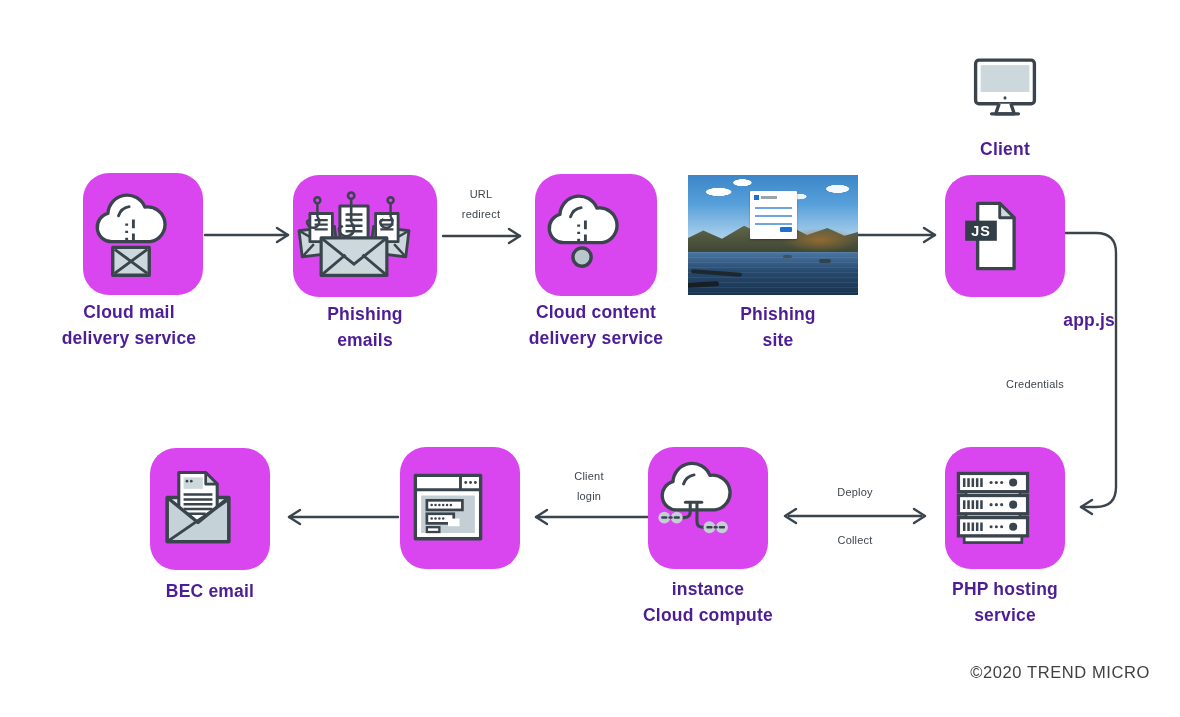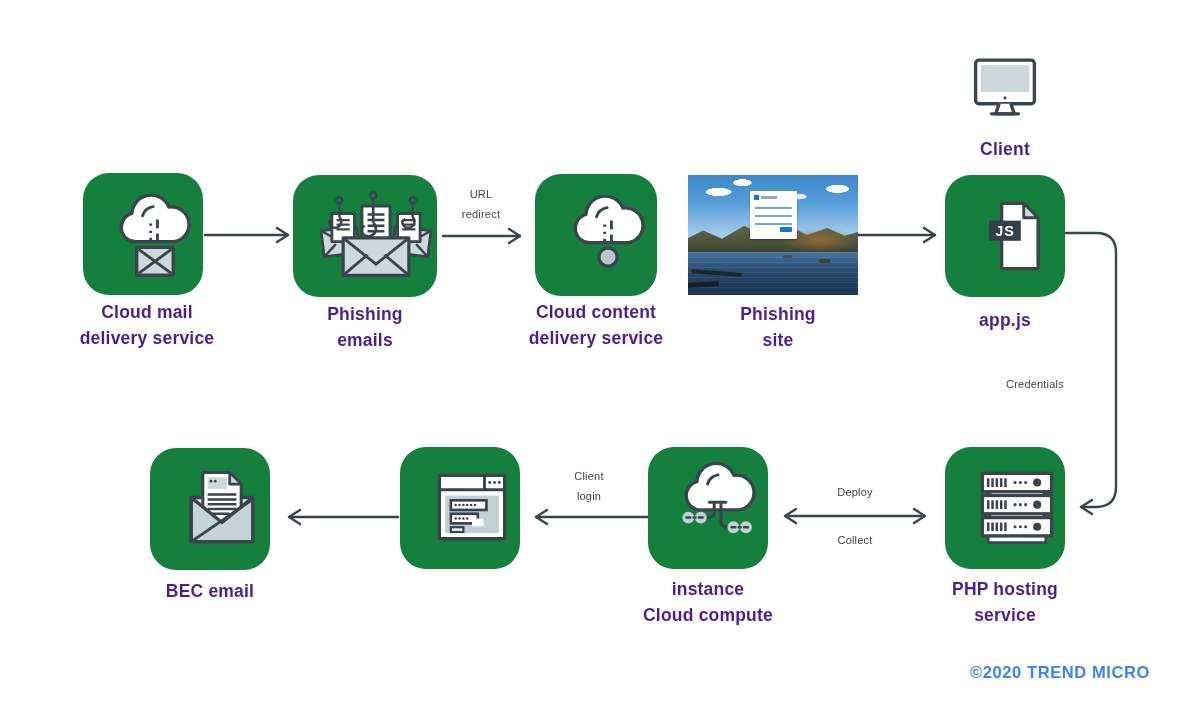--- a/index.html
+++ b/index.html
@@ -1,36 +1,36 @@
 <!DOCTYPE html>
 <html><head>
 <meta charset="utf-8">
 <style>
   html,body{margin:0;padding:0;background:#ffffff;}
   #canvas{
     position:relative;width:1180px;height:717px;background:#ffffff;overflow:hidden;
     font-family:"Liberation Sans",sans-serif;
   }
   .node-box{
-    position:absolute;background:#15803d;border-radius:26px;
-    display:flex;align-items:center;justify-content:flex-end;
+    position:absolute;background:#d946ef;border-radius:26px;
+    display:flex;align-items:center;justify-content:flex-start;
   }
   .node-label{
     position:absolute;width:220px;text-align:center;
     font-size:17.5px;font-weight:bold;color:#4c1d95;line-height:26px;letter-spacing:.2px;
   }
   .edge-label{
     position:absolute;text-align:center;font-size:11px;font-weight:500;
     color:#3d454d;line-height:20px;letter-spacing:.2px;
   }
   #edge-layer{position:absolute;left:0;top:0;pointer-events:none;}
   #edge-layer path{fill:none;stroke:#3a444d;stroke-width:2.4;stroke-linecap:round;stroke-linejoin:round;}
   .copyright{
     position:absolute;left:900px;top:663px;width:250px;text-align:right;
-    font-size:16.5px;color:#3b82f6;letter-spacing:.6px;font-weight:700;
+    font-size:16.5px;color:#404040;letter-spacing:.6px;font-weight:400;
   }
   
   .photo{position:absolute;left:688px;top:175px;width:170px;height:120px;overflow:hidden;}
   .photo .sky{
     position:absolute;left:0;top:0;right:0;height:64%;
     background:
       radial-gradient(ellipse 22px 7px at 18% 22%, #ffffff 55%, rgba(255,255,255,0) 60%),
       radial-gradient(ellipse 16px 6px at 32% 10%, #ffffff 55%, rgba(255,255,255,0) 60%),
       radial-gradient(ellipse 20px 7px at 88% 18%, #f4f9fd 55%, rgba(255,255,255,0) 60%),
       radial-gradient(ellipse 14px 5px at 65% 28%, #eaf4fb 55%, rgba(255,255,255,0) 60%),
@@ -101,21 +101,21 @@
   <div class="node-box" style="left:83px;top:173px;width:120px;height:122px;">
     <svg width="96" height="96" viewBox="0 0 100 100">
       <path d="M30 58 A15 15 0 0 1 26 28.5 A20 20 0 0 1 64.5 22 A14 14 0 0 1 70 58 Z" fill="#ffffff" stroke="#3a444d" stroke-width="3.5" stroke-linejoin="round"></path>
       <path d="M37 31 A14 14 0 0 1 48 21.5" fill="none" stroke="#3a444d" stroke-width="3" stroke-linecap="round"></path>
       <path d="M45.5 39 V58" stroke="#3a444d" stroke-width="3" stroke-dasharray="2.5 5"></path>
       <path d="M52.5 35 V62" stroke="#3a444d" stroke-width="3" stroke-dasharray="9 5.5"></path>
       <rect x="31" y="64" width="38" height="29" fill="#ccd8dc" stroke="#3a444d" stroke-width="3.5" stroke-linejoin="round"></rect>
       <path d="M33 66 L67 91 M67 66 L33 91" stroke="#3a444d" stroke-width="3" fill="none"></path>
     </svg>
   </div>
-  <div class="node-label" style="left:37px;top:299px;">
+  <div class="node-label" style="left:19px;top:299px;">
     <div>Cloud mail</div>
     <div>delivery service</div>
   </div>
 
   <div class="node-box" style="left:293px;top:175px;width:144px;height:122px;">
     <svg width="122" height="96" viewBox="0 0 130 100">
       <g transform="rotate(-7 27 56)">
         <rect x="8" y="42" width="38" height="28" fill="#ccd8dc" stroke="#3a444d" stroke-width="3" stroke-linejoin="round"></rect>
         <path d="M8 42 L27 56 L46 42 M8 70 L22 58 M46 70 L32 58" fill="none" stroke="#3a444d" stroke-width="2.6"></path>
       </g>
@@ -193,21 +193,21 @@
   </div>
 
   <div class="node-box" style="left:945px;top:175px;width:120px;height:122px;">
     <svg width="96" height="96" viewBox="0 0 100 100">
       <path d="M34 16 H57 L72 31 V84 H34 Z" fill="#ffffff" stroke="#3a444d" stroke-width="3.5" stroke-linejoin="round"></path>
       <path d="M57 16 V31 H72 Z" fill="#ccd8dc" stroke="#3a444d" stroke-width="3" stroke-linejoin="round"></path>
       <rect x="21" y="34" width="33" height="21" fill="#333f48"></rect>
       <text x="37.5" y="50" text-anchor="middle" font-family="Liberation Sans, sans-serif" font-size="15" font-weight="bold" letter-spacing="1" fill="#ffffff">JS</text>
     </svg>
   </div>
-  <div class="node-label" style="left:895px;top:307px;">
+  <div class="node-label" style="left:895px;top:307px;text-align:right;">
     <div>app.js</div>
   </div>
 
   <svg style="position:absolute;left:963px;top:50px;" width="84" height="84" viewBox="0 0 100 100">
     <rect x="15" y="12" width="70" height="52" rx="4" fill="#ffffff" stroke="#3a444d" stroke-width="4" stroke-linejoin="round"></rect>
     <rect x="21" y="18" width="58" height="32" fill="#ccd8dc"></rect>
     <circle cx="50" cy="57" r="1.8" fill="#3a444d"></circle>
     <path d="M43 64 L39 76 H61 L57 64" fill="#ffffff" stroke="#3a444d" stroke-width="4" stroke-linejoin="round"></path>
     <path d="M34 76 H66" stroke="#3a444d" stroke-width="4" stroke-linecap="round"></path>
   </svg>

